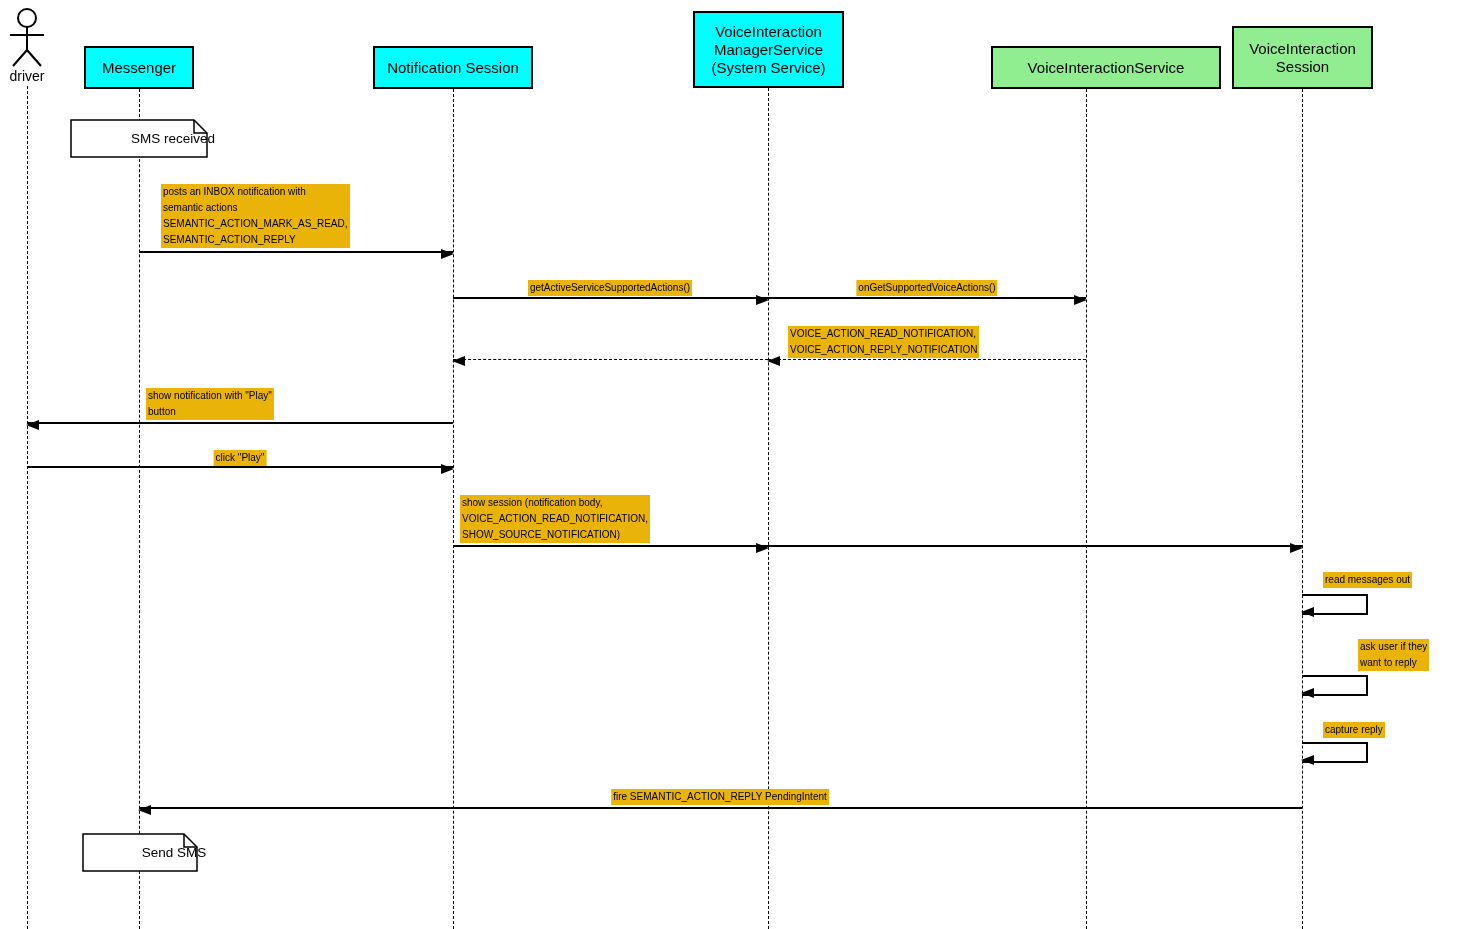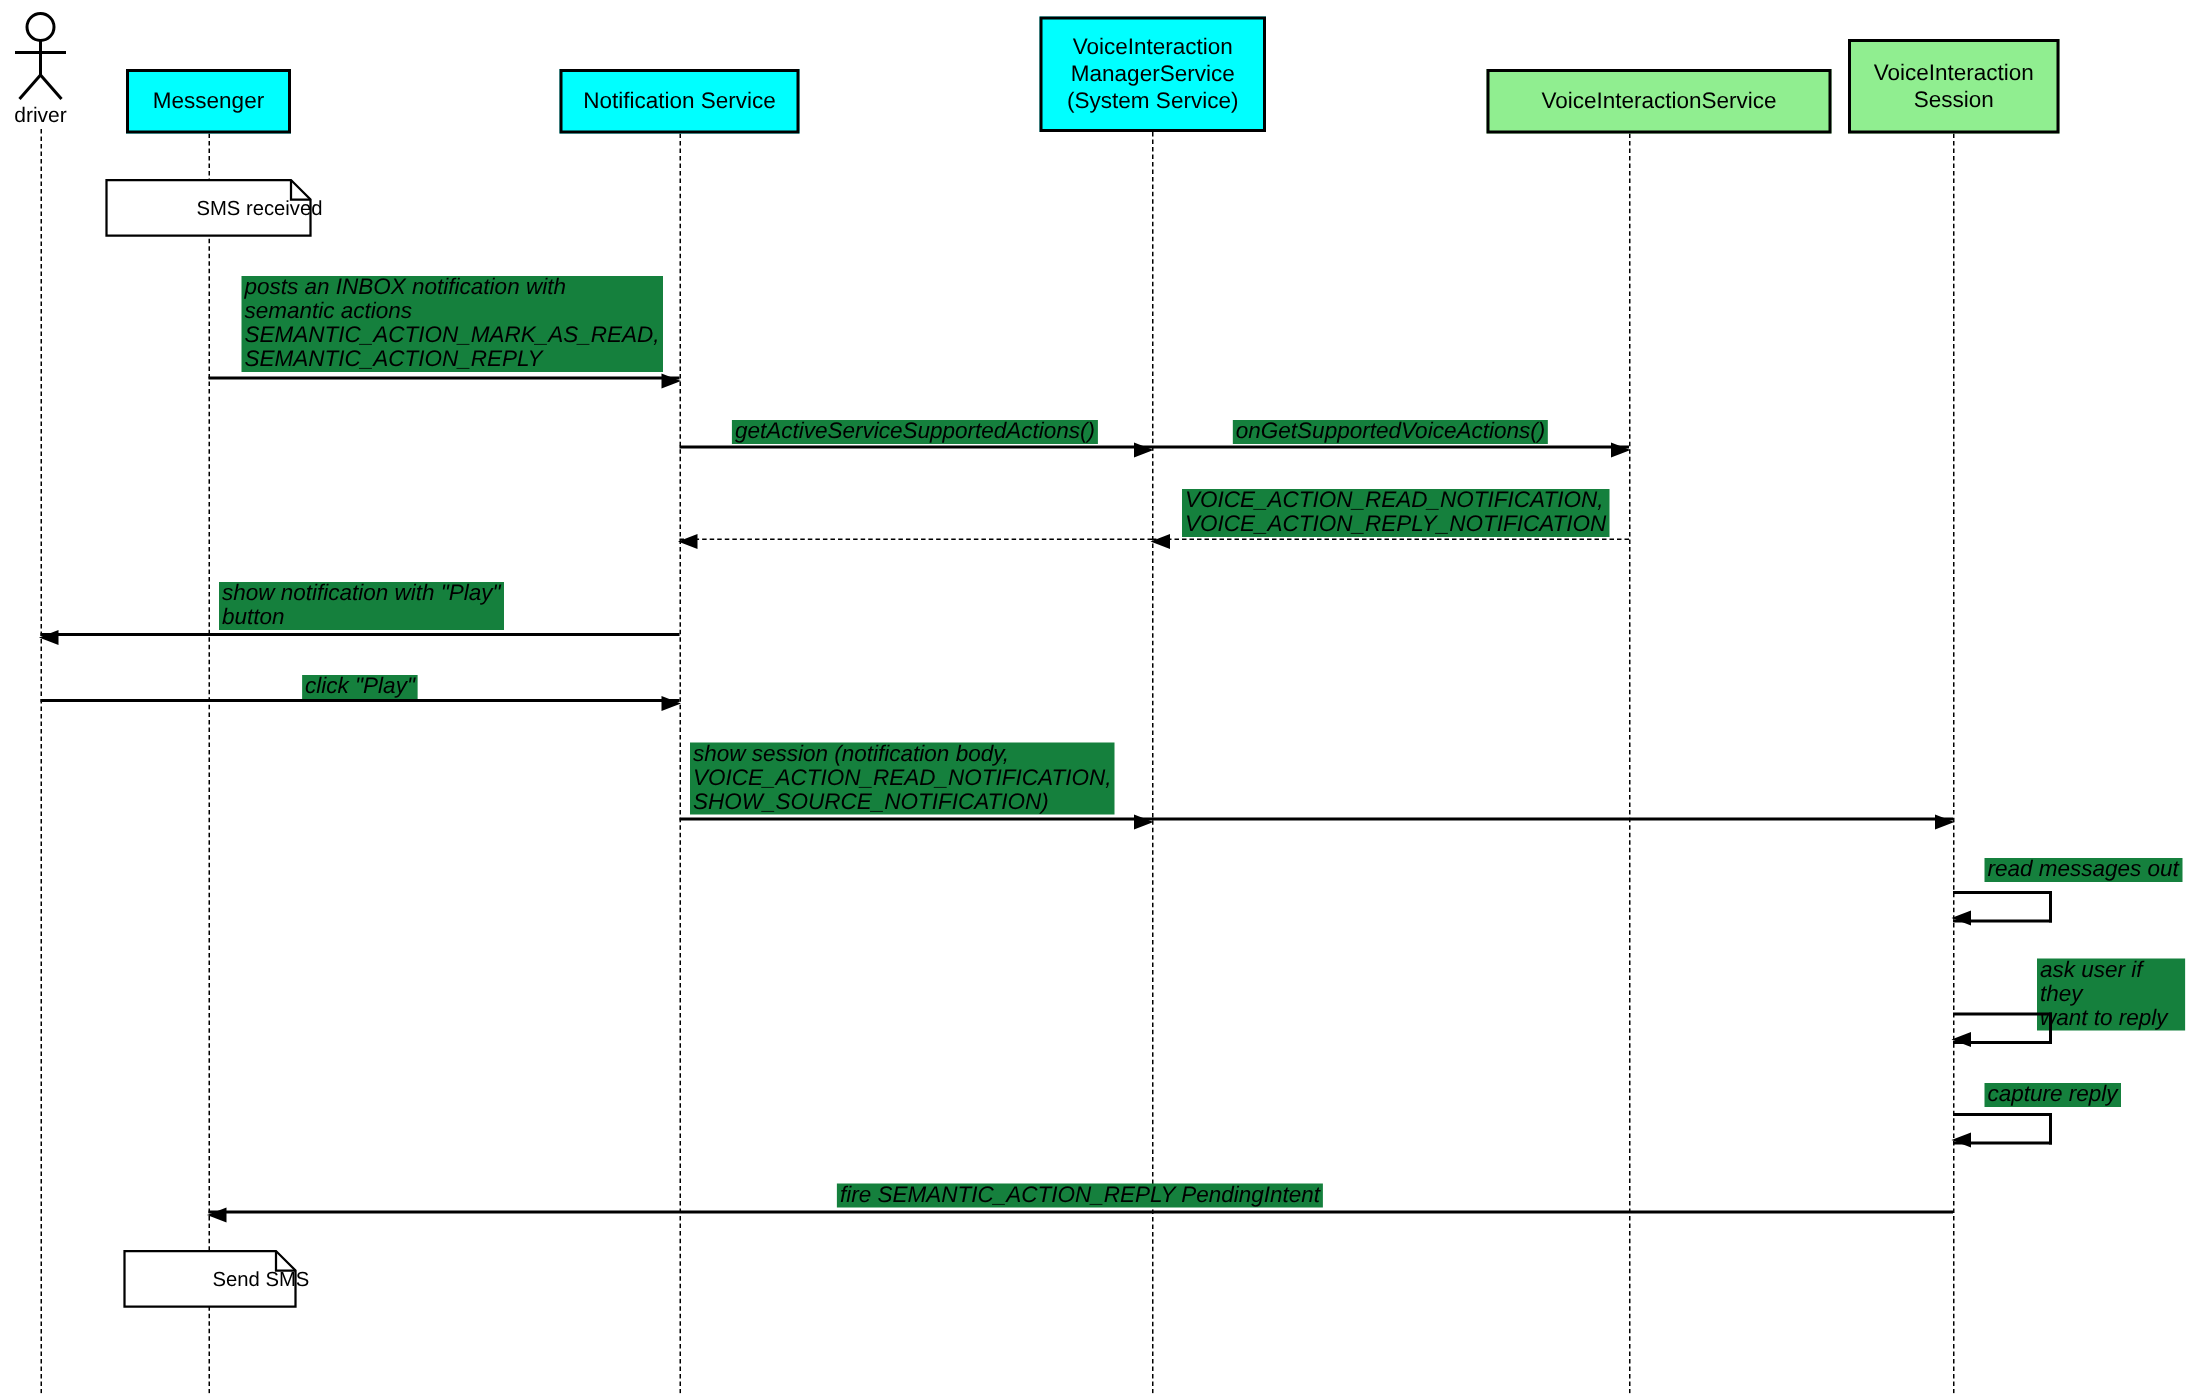--- a/index.html
+++ b/index.html
@@ -14,22 +14,22 @@
   .msg{position:absolute;height:0;z-index:2;}
   .msg.solid{border-top:2px solid #000;}
   .msg.dashed{border-top:1px dashed #000;}
   .arr{position:absolute;width:0;height:0;border-top:5px solid transparent;
        border-bottom:5px solid transparent;top:-4px;}
   .arr.right{border-left:13px solid #000;right:-1px;}
   .arr.left{border-right:13px solid #000;left:-1px;}
   .selfmsg{position:absolute;box-sizing:border-box;width:66px;height:21px;
            border:2px solid #000;border-left:none;z-index:2;}
   .selfmsg .arr{left:-1px;top:calc(100% - 6px);border-right:13px solid #000;}
-  .mlabel{position:absolute;font-size:15px;line-height:16px;white-space:pre-line;
-          background:#15803d;z-index:2;padding:0 2px;font-style:italic;}
+  .mlabel{position:absolute;font-size:10px;line-height:16px;white-space:pre-line;
+          background:#eab308;z-index:2;padding:0 2px;}
   .mlabel.center{transform:translateX(-50%);text-align:center;white-space:nowrap;}
   .note{position:absolute;z-index:3;}
   .note-label{position:absolute;font-size:13.5px;z-index:4;display:flex;
               align-items:center;justify-content:center;margin-left:40px;}
   .actor-label{position:absolute;font-size:14px;transform:translateX(-50%);
                white-space:nowrap;z-index:3;}
   svg{display:block;}
 </style>
 </head>
 <body>
@@ -46,21 +46,21 @@
   <svg style="position:absolute;left:5px;top:7px;z-index:3" width="44" height="62" viewBox="0 0 44 62">
     <circle cx="22" cy="11" r="9" fill="#fff" stroke="#000" stroke-width="2"></circle>
     <line x1="22" y1="20" x2="22" y2="43" stroke="#000" stroke-width="2"></line>
     <line x1="5" y1="28" x2="39" y2="28" stroke="#000" stroke-width="2"></line>
     <line x1="22" y1="43" x2="8" y2="59" stroke="#000" stroke-width="2"></line>
     <line x1="22" y1="43" x2="36" y2="59" stroke="#000" stroke-width="2"></line>
   </svg>
   <div class="actor-label" style="left:27px;top:68px">driver</div>
 
   <div class="pbox cyan" style="left:84px;top:46px;width:110px;height:43px">Messenger</div>
-  <div class="pbox cyan" style="left:373px;top:46px;width:160px;height:43px">Notification Service</div>
+  <div class="pbox cyan" style="left:373px;top:46px;width:160px;height:43px">Notification Session</div>
   <div class="pbox cyan" style="left:693px;top:11px;width:151px;height:77px">VoiceInteraction
 ManagerService
 (System Service)</div>
   <div class="pbox green" style="left:991px;top:46px;width:230px;height:43px">VoiceInteractionService</div>
   <div class="pbox green" style="left:1232px;top:26px;width:141px;height:63px">VoiceInteraction
 Session</div>
 
   <svg class="note" style="left:70px;top:119px" width="139" height="40" viewBox="0 0 139 40">
     <polygon points="1,1 124,1 137,14 137,38 1,38" fill="#fff" stroke="#000" stroke-width="1.5"></polygon>
     <polyline points="124,1 124,14 137,14" fill="none" stroke="#000" stroke-width="1.5"></polyline>

